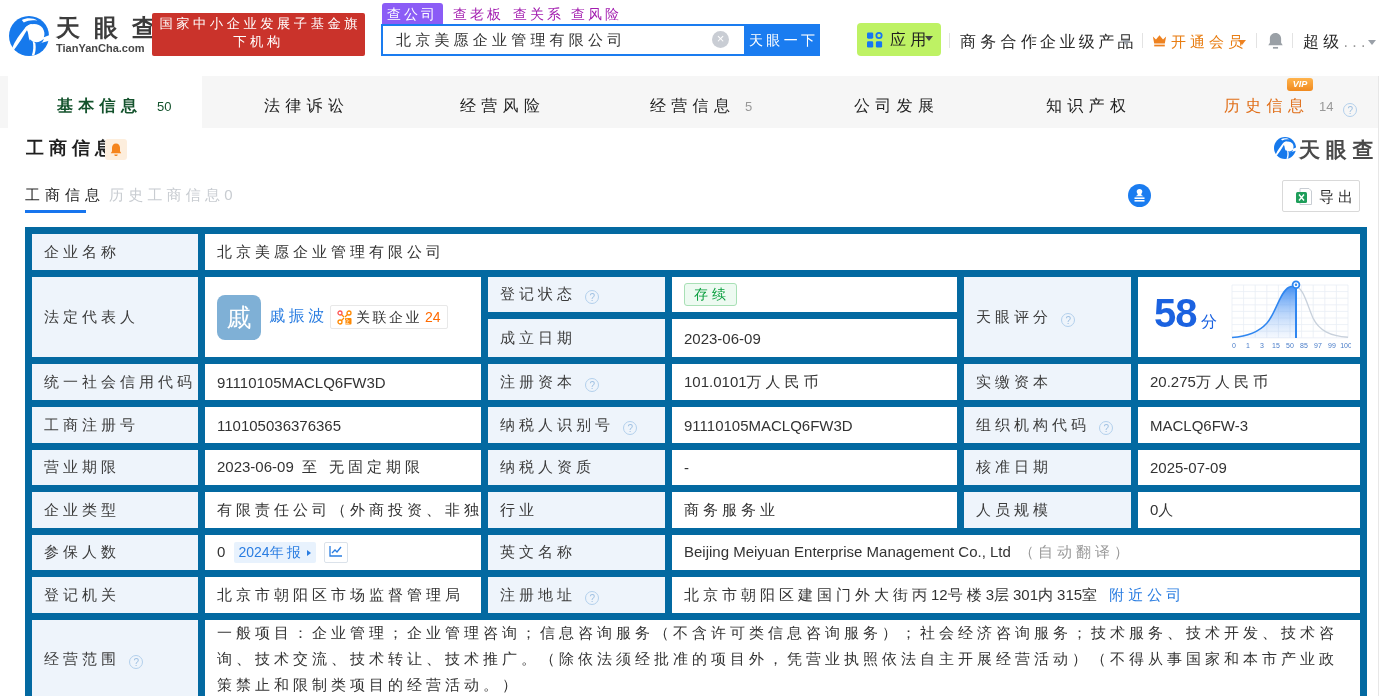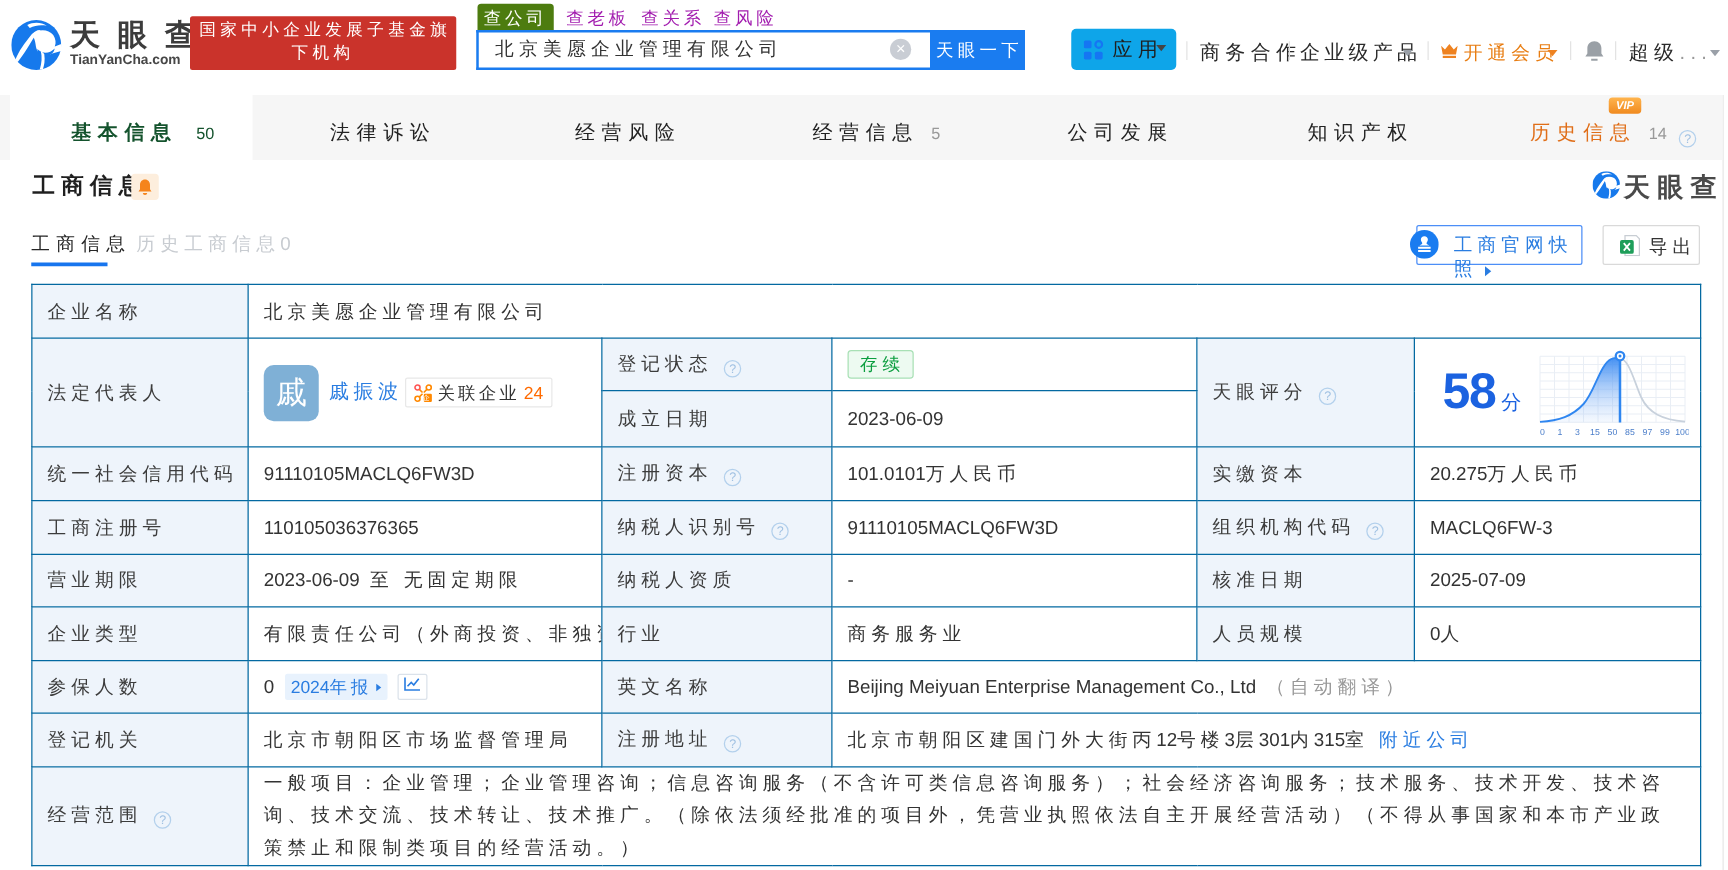--- a/index.html
+++ b/index.html
@@ -6,25 +6,25 @@
 body{font-family:"Liberation Sans",sans-serif;color:#333;background:#fff}
 #page{position:relative;width:1382px;height:696px;overflow:hidden;background:#fff}
 .abs{position:absolute}
 
 .logo-cn{left:56px;top:12px;font-size:24px;font-weight:bold;color:#3c3c3c;letter-spacing:14px}
 .logo-en{left:56px;top:42px;font-size:11px;font-weight:bold;color:#474747;letter-spacing:0px}
 .redbox{left:152px;top:13px;width:213px;height:43px;background:#ca332b;color:#fff;text-align:center;border-radius:2px}
 .redbox .l1{font-size:13px;letter-spacing:10px;margin-top:4px;text-indent:10px}
 .redbox .l2{font-size:13.3px;letter-spacing:3.5px;margin-top:2px;text-indent:3.5px}
 .stab{top:3px;height:23px;line-height:23px;font-size:14px;color:#a21caf;letter-spacing:3px}
-.stab.on{left:382px;width:61px;background:#4d7c0f;color:#fff;text-align:center;border-radius:3px 3px 0 0}
+.stab.on{left:382px;width:61px;background:#8b5cf6;color:#fff;text-align:center;border-radius:3px 3px 0 0}
 .searchbox{left:381px;top:24px;width:363px;height:32px;background:#fff;border:2px solid #1a7cf0;border-right:none;line-height:28px;font-size:15px;color:#333;padding-left:13px;letter-spacing:4.2px}
 .clearbtn{left:712px;top:31px;width:17px;height:17px;border-radius:50%;background:#c9cdd4;color:#fff;font-size:13px;text-align:center;line-height:16px}
 .searchbtn{left:744px;top:24px;width:76px;height:32px;background:#1a7cf0;color:#fff;font-size:14px;text-align:center;line-height:32px;letter-spacing:3.4px;text-indent:3.4px}
-.appbox{left:857px;top:23px;width:84px;height:33px;background:#0ea5e9;border-radius:4px}
+.appbox{left:857px;top:23px;width:84px;height:33px;background:#bef264;border-radius:4px}
 .appbox .t{position:absolute;left:33px;top:7px;font-size:16px;color:#1f1f1f;letter-spacing:4.3px}
 .hmenu{top:32px;font-size:16px;color:#2a2a2a;letter-spacing:4.3px}
 .hsep{top:33px;width:1px;height:15px;background:#e3e3e3}
 .caret{width:0;height:0;border-left:4.5px solid transparent;border-right:4.5px solid transparent;border-top:5px solid #444}
 .caret.gray{border-top-color:#9aa0a8}
 .caret.orange{border-top-color:#ee8220}
 .tri-r{display:inline-block;width:0;height:0;border-top:4px solid transparent;border-bottom:4px solid transparent;border-left:5px solid #2a7de1;vertical-align:-1px;margin-left:3px}
 
 .tabbar{left:0;top:76px;width:1378px;height:52px;background:#f6f6f6}
 .tabbar .active{position:absolute;left:8px;top:0;width:194px;height:52px;background:#fff}
@@ -37,21 +37,21 @@
 .subtab2{left:109px;top:186px;font-size:15px;color:#c8ccd1;letter-spacing:4.2px}
 .subline{left:25px;top:210px;width:61px;height:3px;background:#1775ee}
 .wm-cn{left:1299px;top:136px;font-size:21px;font-weight:bold;color:#4a4a4a;letter-spacing:5.7px}
 .snapbtn{left:1133px;top:180px;width:133px;height:32px;border:1px solid #4c8ef7;border-radius:2px;background:#fff}
 .snapbtn .t{position:absolute;left:29px;top:6px;font-size:15px;color:#2a7de1;letter-spacing:4px}
 .exportbtn{left:1282px;top:180px;width:78px;height:32px;border:1px solid #d9d9d9;border-radius:2px;background:#fff}
 .exportbtn .t{position:absolute;left:36px;top:7px;font-size:15px;color:#333;letter-spacing:4px}
 
 table.info{position:absolute;left:25px;top:227px;width:1335px;border-collapse:collapse;table-layout:fixed;font-size:15px;color:#333;letter-spacing:4px}
 .lat{letter-spacing:0}
-table.info td{border:1px solid #0369a1;padding:0 0 0 12px;vertical-align:middle;overflow:hidden;white-space:nowrap}
+table.info td{border:7px solid #0369a1;padding:0 0 0 12px;vertical-align:middle;overflow:hidden;white-space:nowrap}
 td.lb{background:#eef4fb;color:#3c3c3c}
 td.lb1{padding-left:18px}
 .q{display:inline-block;width:14px;height:14px;border:1px solid #b3d0ec;border-radius:50%;color:#9fc0e2;font-size:10px;line-height:13px;text-align:center;vertical-align:-2px;margin-left:1px;background:transparent;letter-spacing:0}
 .link{color:#2a7de1}
 .gray{color:#999}
 .badge-green{display:inline-block;height:23px;line-height:21px;padding:0 6px 0 9px;letter-spacing:4px;border:1px solid #a8e0b5;background:#edfaf1;color:#0b9e3f;border-radius:3px;font-size:14px}
 .avatar{display:inline-block;width:44px;height:45px;letter-spacing:0;background:#7fb0d6;border-radius:8px;color:#fff;font-size:25px;text-align:center;line-height:45px;vertical-align:middle}
 .relbox{display:inline-block;height:24px;line-height:22px;border:1px solid #e8e8e8;border-radius:2px;padding:0 6px;font-size:14px;vertical-align:middle;background:#fff;margin-left:2px;letter-spacing:2.5px}
 .tag-blue{display:inline-block;height:21px;line-height:21px;background:#e8f2fd;color:#2a7de1;border-radius:2px;padding:0 5px;font-size:14px;letter-spacing:3px}
 .chartbox{display:inline-block;width:24px;height:21px;border:1px solid #dbe2ea;border-radius:2px;background:#fff;vertical-align:middle;text-align:center}
@@ -142,23 +142,20 @@
   <svg class="abs" style="left:1274px;top:137px" width="22" height="22" viewBox="0 0 50 50">
     <circle cx="25" cy="25" r="25" fill="#1679ec"></circle>
     <path d="M20,15 C26,8.5 37,8.5 42,15 C44.5,19 45,23 43.5,26.5 L50,24 L50,31 L41,33.5 C34,37 26.5,34 25,28 C24,23 24,18 20,15 Z" fill="#fff"></path>
     <path d="M26,29 C31,34 38,34 43.5,28.5 C42,36 33,38.5 27,34.5 Z" fill="#1679ec"></path>
     <path d="M4,40 C8,30 13,24 19.5,15.5 C22.5,11.5 26.5,9.5 29.5,10 C26,12.5 24.5,14.5 22,18.5 C16.5,27.5 13.5,33 6.5,42 Z" fill="#fff"></path>
     <path d="M16,5 C22,1.8 30.5,2.2 35.5,5.8 C29.5,4.8 24,5.3 18.5,8 Z" fill="#fff"></path>
     <path d="M28.5,49.5 C30.5,43 31,37.5 29.5,30.5 L33,34 C34,40.5 33,45.5 31.5,49.5 Z" fill="#fff"></path>
   </svg>
   <div class="abs wm-cn">天眼查</div>
 
-  <div class="abs snapbtn">
-      <span class="t">工商官网快照<span class="tri-r" style="margin-left:6px"></span></span>
-    </div>
   <svg class="abs" style="left:1128px;top:184px" width="23" height="23" viewBox="0 0 23 23">
     <circle cx="11.5" cy="11.5" r="11.5" fill="#1a7cf0"></circle>
     <path d="M11.5,5 C9.8,5 8.7,6.2 8.7,7.6 C8.7,8.6 9.2,9.3 9.6,9.9 C9.9,10.4 9.8,11 9.3,11.3 L7.5,12.3 L15.5,12.3 L13.7,11.3 C13.2,11 13.1,10.4 13.4,9.9 C13.8,9.3 14.3,8.6 14.3,7.6 C14.3,6.2 13.2,5 11.5,5 Z" fill="#fff"></path>
     <rect x="6.5" y="13.4" width="10" height="1.6" fill="#fff"></rect>
     <rect x="6.5" y="16" width="10" height="1.6" fill="#fff"></rect>
   </svg>
   <div class="abs exportbtn">
     <svg style="position:absolute;left:13px;top:7px" width="16" height="17" viewBox="0 0 16 17">
       <path d="M4,0.5 L13,0.5 L15.5,3 L15.5,16.5 L4,16.5 Z" fill="#fff" stroke="#c8cdd3"></path>
       <rect x="0" y="4" width="11" height="11" rx="1.5" fill="#1e9e5a"></rect>

